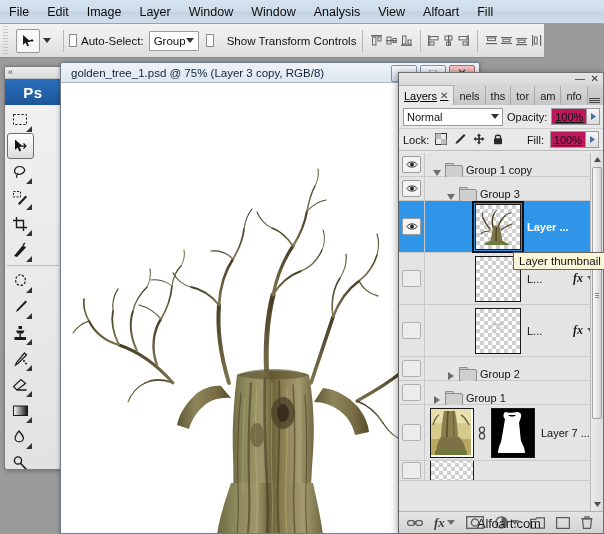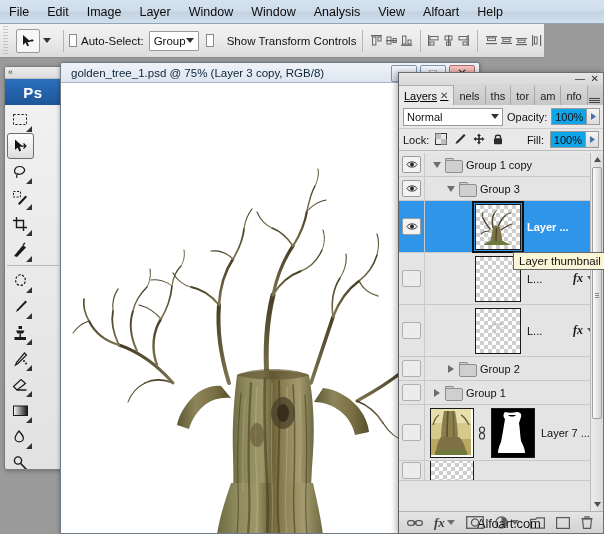--- a/index.html
+++ b/index.html
@@ -107,30 +107,30 @@
     background:linear-gradient(to bottom,#d8d8d8,#c6c6c6);white-space:nowrap;box-sizing:border-box;}
   .lp-tab.active{background:#e9e9e9;color:#000;border-top:1px solid #b0b0b0;height:20px;text-decoration:underline;}
   .lp-tab .x{font-size:10px;color:#444;}
   .lp-menu{position:absolute;right:3px;bottom:2px;display:flex;flex-direction:column;gap:1px;align-items:flex-end;}
   .lp-menu i{display:block;width:11px;height:1px;background:#444;}
   .blendrow{height:24px;display:flex;align-items:center;padding:0 4px;gap:4px;
     background:#e9e9e9;border-bottom:1px solid #cdcdcd;box-sizing:border-box;}
   .blendsel{flex:0 0 100px;height:18px;border:1px solid #9a9a9a;background:#fff;font-size:11px;color:#111;
     display:flex;align-items:center;justify-content:space-between;padding:0 3px;box-sizing:border-box;}
   .lbl{font-size:11px;color:#111;white-space:nowrap;}
-  .numfield{width:36px;height:17px;border:1px solid #9a9a9a;background:#0ea5e9;font-size:11px;color:#111;
-    display:flex;align-items:center;justify-content:flex-end;padding-right:3px;box-sizing:border-box;}
+  .numfield{width:36px;height:17px;border:1px solid #9a9a9a;background:#be185d;font-size:11px;color:#111;
+    display:flex;align-items:center;justify-content:flex-end;padding-right:3px;box-sizing:border-box;text-decoration:underline;}
   .spin{width:13px;height:17px;border:1px solid #9a9a9a;border-left:none;
     background:linear-gradient(to bottom,#f6f6f6,#dcdcdc);display:flex;align-items:center;justify-content:center;box-sizing:border-box;}
   .lockrow{height:22px;display:flex;align-items:center;padding:0 4px;gap:6px;
     background:#e9e9e9;border-bottom:1px solid #b9b9b9;box-sizing:border-box;}
   .lockicons{display:flex;align-items:center;gap:7px;}
   .layerlist{position:absolute;left:0;right:0;top:80px;bottom:22px;background:#e4e4e4;overflow:hidden;}
   .lrow{display:flex;align-items:center;border-bottom:1px solid #c9c9c9;box-sizing:border-box;position:relative;}
-  .lrow.group{height:24px;background:#e4e4e4;}
+  .lrow.group{height:24px;background:#e4e4e4;align-items:flex-end;}
   .lrow.layer{height:52px;background:#e4e4e4;}
   .lrow.sel{background:#2f95e8;}
   .eyecell{width:26px;min-width:26px;height:100%;display:flex;align-items:center;justify-content:center;
     border-right:1px solid #c9c9c9;box-sizing:border-box;}
   .eyebox{width:17px;height:15px;border:1px solid #9c9c9c;background:#f3f3f3;border-radius:2px;
     display:flex;align-items:center;justify-content:center;}
   .eyebox.empty{background:#ececec;border-color:#b0b0b0;}
   .discl{width:12px;display:flex;align-items:center;justify-content:center;}
   .tri-r{width:0;height:0;border-top:4px solid transparent;border-bottom:4px solid transparent;border-left:6px solid #6d6d6d;}
   .tri-d{width:0;height:0;border-left:4px solid transparent;border-right:4px solid transparent;border-top:6px solid #6d6d6d;}
@@ -176,21 +176,21 @@
   <div class="menubar">
     <div class="mi">File</div>
     <div class="mi">Edit</div>
     <div class="mi">Image</div>
     <div class="mi">Layer</div>
     <div class="mi">Window</div>
     <div class="mi">Window</div>
     <div class="mi">Analysis</div>
     <div class="mi">View</div>
     <div class="mi">Alfoart</div>
-    <div class="mi">Help</div>
+    <div class="mi">Fill</div>
   </div>
 
   <div class="optionsbar">
     <div class="grip"></div>
 
     <div class="toolpreset">
       <div class="tp-icon">
         <svg width="16" height="16" viewBox="0 0 16 16">
           <path d="M3 2 L3 12 L5.6 9.6 L7.3 13.2 L9 12.4 L7.4 9 L11 9 Z" fill="#1a1a1a"></path>
           <path d="M11.5 6 L13 7.5 L11.5 9 M13 7.5 L9.5 7.5" stroke="#1a1a1a" stroke-width="1" fill="none"></path>

